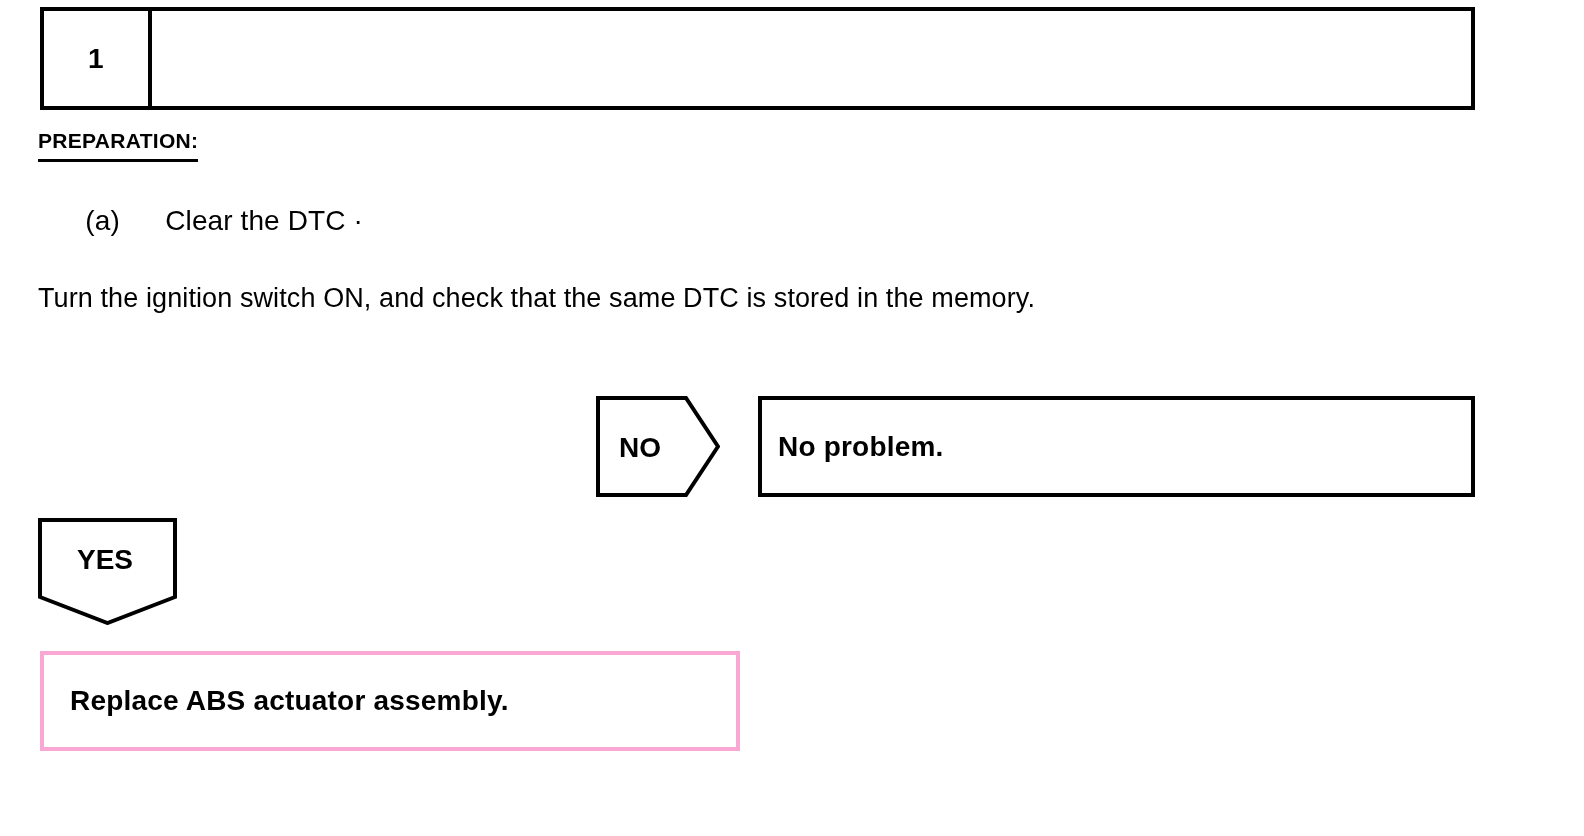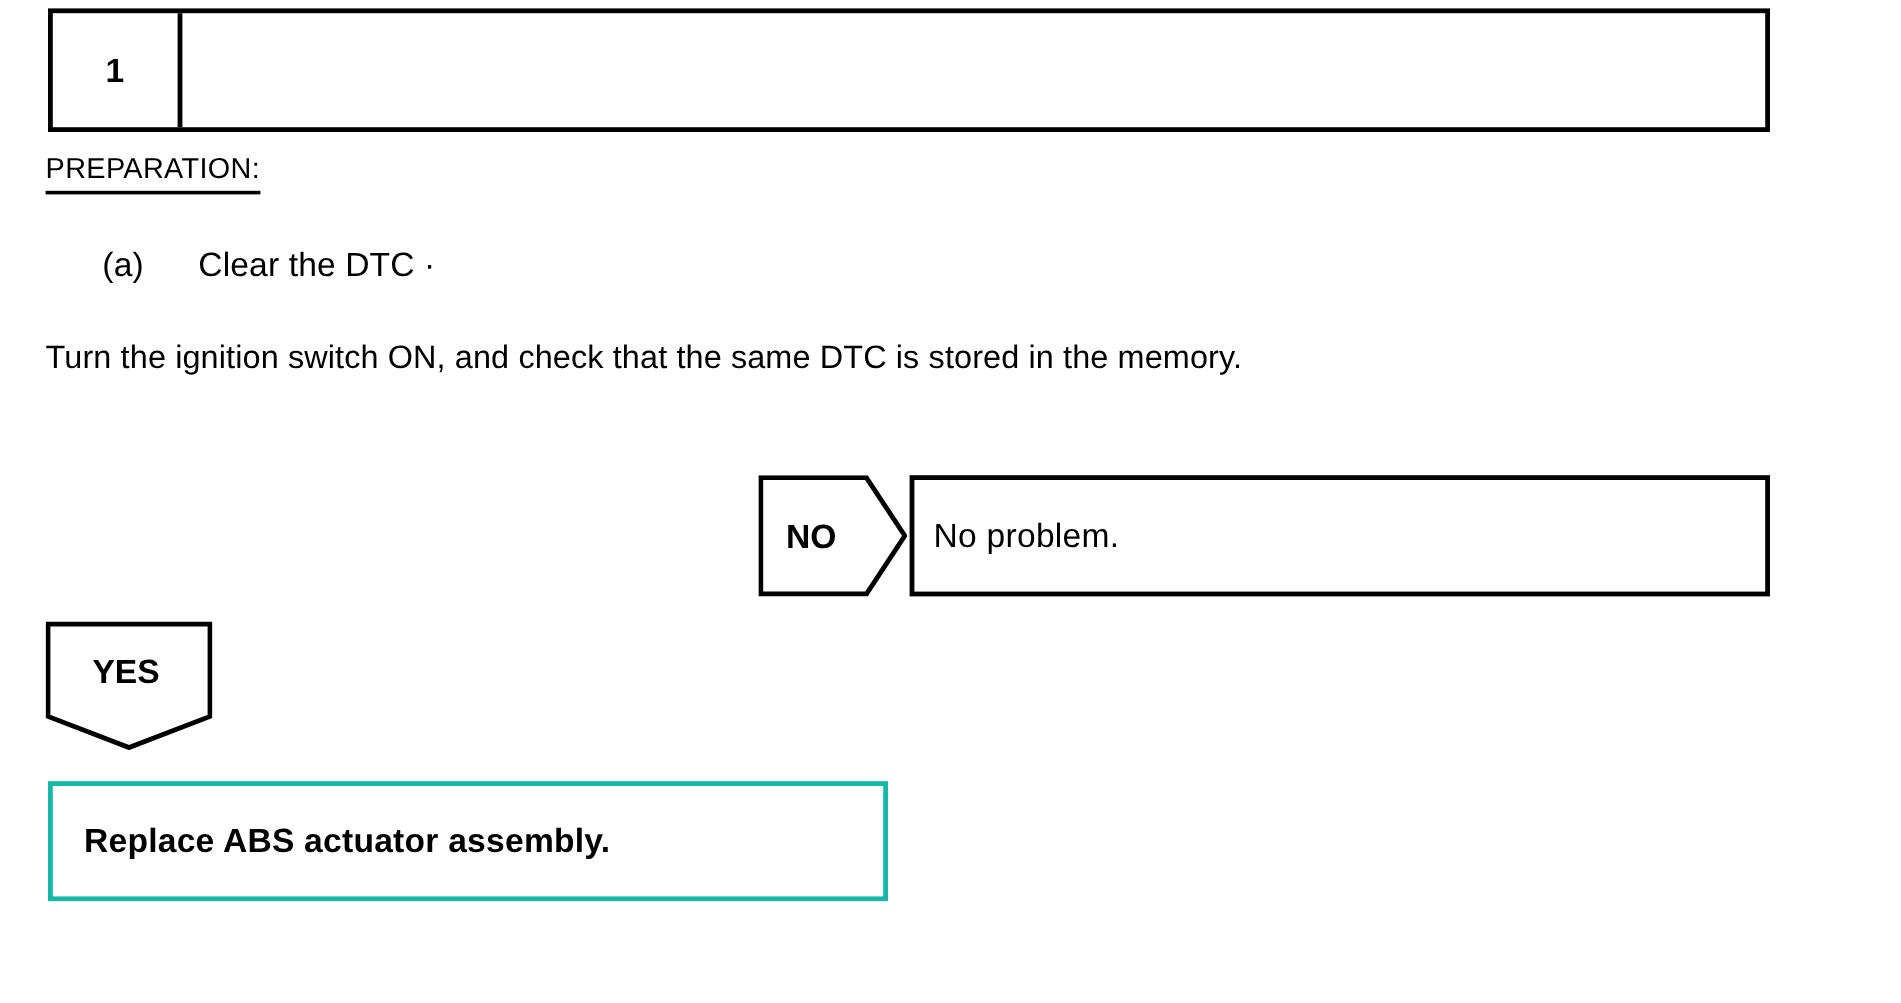--- a/index.html
+++ b/index.html
@@ -54,22 +54,22 @@
   }
 
   
   .proc-block {
     position: absolute;
     left: 38px;
     top: 124px;
     width: 1200px;
   }
   .section-heading {
-    font-size: 24px;
-    font-weight: normal;
+    font-size: 21px;
+    font-weight: bold;
     letter-spacing: 0.3px;
     line-height: 34px;
     margin: 0;
     display: block;
   }
   .section-heading .underlined {
     border-bottom: 3px solid #000;
     padding-bottom: 1px;
     display: inline-block;
   }
@@ -87,62 +87,62 @@
   .check-body {
     font-size: 27px;
     line-height: 39px;
     margin: 0;
     letter-spacing: 0.1px;
   }
 
   
   .no-branch {
     position: absolute;
-    left: 632px;
+    left: 596px;
     top: 396px;
     width: 124px;
     height: 100px;
   }
   .no-branch svg { display: block; }
 
   
   .no-problem-box {
     position: absolute;
     left: 758px;
     top: 396px;
     width: 717px;
     height: 101px;
     border: 4px solid #000;
     box-sizing: border-box;
     display: flex;
     align-items: center;
     padding-left: 16px;
     font-size: 28px;
-    font-weight: normal;
+    font-weight: bold;
     letter-spacing: 0.2px;
   }
 
   
   .yes-branch {
     position: absolute;
     left: 38px;
     top: 518px;
     width: 139px;
     height: 107px;
   }
   .yes-branch svg { display: block; }
 
   
   .result-box {
     position: absolute;
     left: 40px;
     top: 651px;
     width: 700px;
     height: 100px;
-    border: 4px solid #14b8a6;
+    border: 4px solid #f9a8d4;
     box-sizing: border-box;
     display: flex;
     align-items: center;
     padding-left: 26px;
     font-size: 28px;
     font-weight: bold;
     letter-spacing: 0.2px;
   }
 </style>
 </head>

